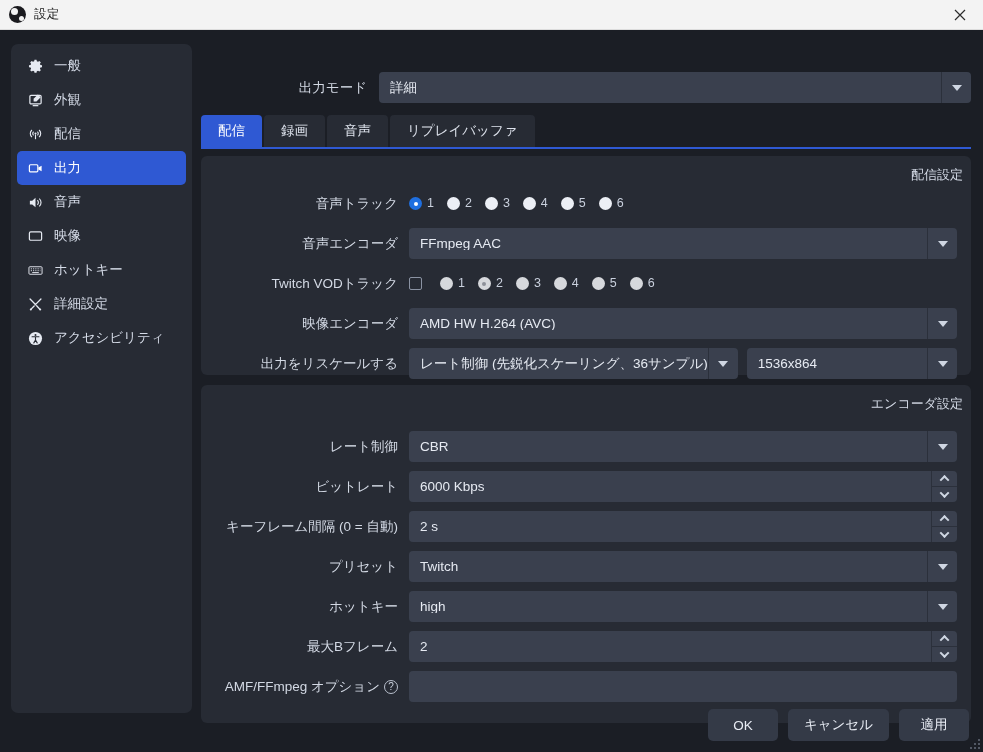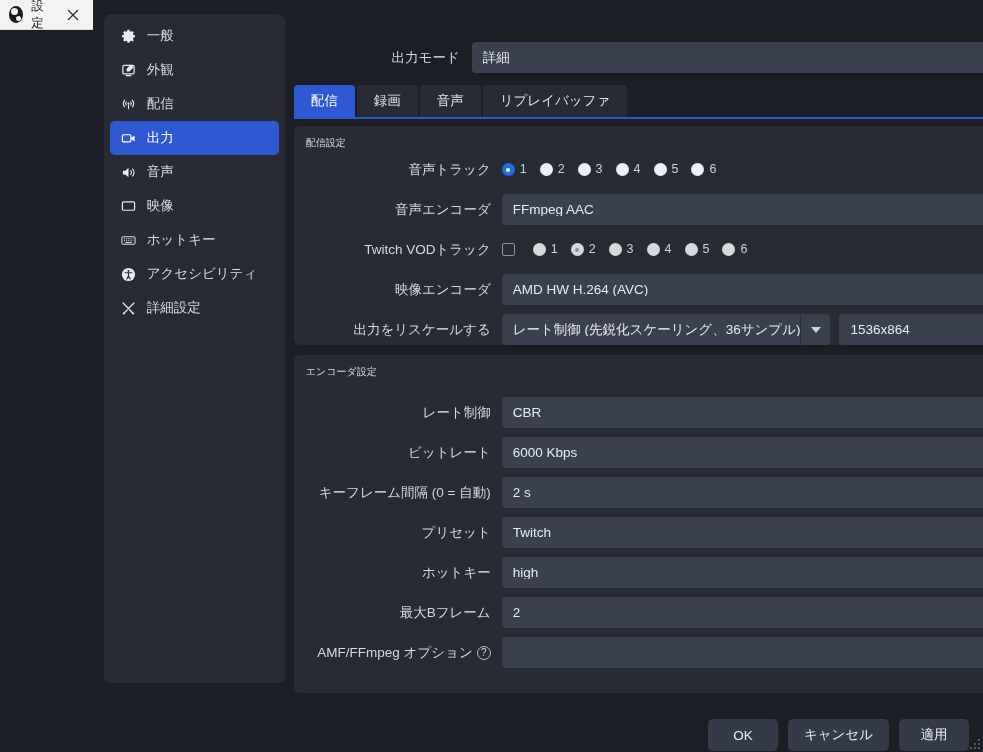--- a/index.html
+++ b/index.html
@@ -8,21 +8,21 @@
     margin: 0; padding: 0;
     width: 983px; height: 752px;
     overflow: hidden;
     background: #1b1e25;
     font-family: "Liberation Sans", "DejaVu Sans", sans-serif;
   }
   .window {
     position: relative;
     width: 983px; height: 752px;
     background: #1b1e25;
-    display: flex; 
+    display: flex; flex-direction: column;
   }
 
   
   .titlebar {
     height: 30px;
     background: #f3f3f3;
     display: flex; align-items: center;
     flex: 0 0 30px;
     border-bottom: 1px solid #dcdcdc;
   }
@@ -162,22 +162,23 @@
   
   .group {
     position: absolute;
     left: 2px;
     width: 770px;
     background: #272b34;
     border-radius: 6px;
   }
   .group-title {
     color: #d6dce8;
-    font-size: 10px;
+    font-size: 13px;
     padding: 10px 8px 4px 12px;
+    text-align: right;
   }
   .group#g-stream { top: 126px; height: 219px; }
   .group#g-encoder { top: 355px; height: 338px; }
 
   .row {
     display: flex; align-items: center;
     height: 31px;
     margin: 0 14px 0 0;
     padding-left: 0;
   }
@@ -254,21 +255,21 @@
     display: inline-flex; align-items: center; justify-content: center;
     line-height: 1;
   }
 
   .rescale-main { flex: 0 0 294px; }
   .rescale-res { flex: 1; }
 
   
   .footer {
     position: absolute;
-    right: 14px; bottom: 1px;
+    right: 14px; bottom: 11px;
     display: flex; gap: 10px;
   }
   .btn {
     min-width: 70px; height: 32px;
     background: #343a47;
     color: #e8ecf4;
     border-radius: 5px;
     font-size: 13.5px;
     display: flex; align-items: center; justify-content: center;
     padding: 0 16px;
@@ -370,39 +371,39 @@
           <svg width="15" height="15" viewBox="0 0 16 16" fill="none" stroke="#e6eaf2" stroke-width="1">
               <rect x="1" y="4" width="14" height="8" rx="1"></rect>
               <path d="M3 6.2h1.2M5.4 6.2h1.2M7.8 6.2H9M10.2 6.2h1.2M12.6 6.2h.6M3 8.2h1.2M5.4 8.2h1.2M7.8 8.2H9M10.2 8.2h1.2M12.6 8.2h.6M4.5 10.2h7"></path>
             </svg>
         </span>
         <span class="side-label">ホットキー</span>
       </div>
 
       <div class="side-item">
         <span class="side-icon">
-          <svg width="15" height="15" viewBox="0 0 16 16">
-              <circle cx="8" cy="8" r="7" fill="#e6eaf2"></circle>
-              <circle cx="8" cy="4.2" r="1.1" fill="#272b34"></circle>
-              <path d="M4.3 6.1h7.4M8 6.5v3.2M8 9.7l-1.8 3M8 9.7l1.8 3" stroke="#272b34" stroke-width="1.2" fill="none" stroke-linecap="round"></path>
-            </svg>
-        </span>
-        <span class="side-label">アクセシビリティ</span>
-      </div>
-
-      <div class="side-item">
-        <span class="side-icon">
           <svg width="15" height="15" viewBox="0 0 16 16" fill="none" stroke="#e6eaf2" stroke-width="1.4" stroke-linecap="round">
               <path d="M2.2 2.2l6 6M13.8 2.2l-6.2 6.2"></path>
               <path d="M9.2 9.4l3.4 3.6M6.6 9.6L3 13.2"></path>
               <circle cx="3" cy="13.4" r="1.1" fill="#e6eaf2" stroke="none"></circle>
               <circle cx="13" cy="13.4" r="1.1" fill="#e6eaf2" stroke="none"></circle>
             </svg>
         </span>
         <span class="side-label">詳細設定</span>
+      </div>
+
+      <div class="side-item">
+        <span class="side-icon">
+          <svg width="15" height="15" viewBox="0 0 16 16">
+              <circle cx="8" cy="8" r="7" fill="#e6eaf2"></circle>
+              <circle cx="8" cy="4.2" r="1.1" fill="#272b34"></circle>
+              <path d="M4.3 6.1h7.4M8 6.5v3.2M8 9.7l-1.8 3M8 9.7l1.8 3" stroke="#272b34" stroke-width="1.2" fill="none" stroke-linecap="round"></path>
+            </svg>
+        </span>
+        <span class="side-label">アクセシビリティ</span>
       </div>
 
     </div>
 
     <div class="pane">
 
       <div class="mode-row">
         <div class="mode-label">出力モード</div>
         <div class="ctl combo mode-combo">
           <span class="combo-text">詳細</span>

